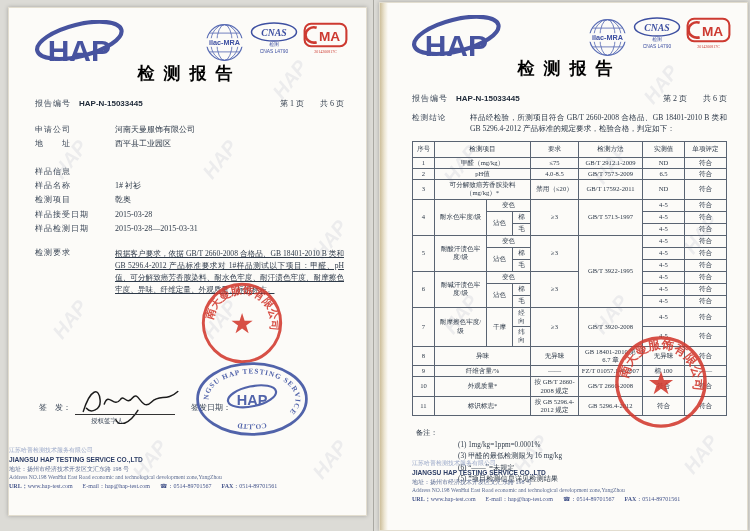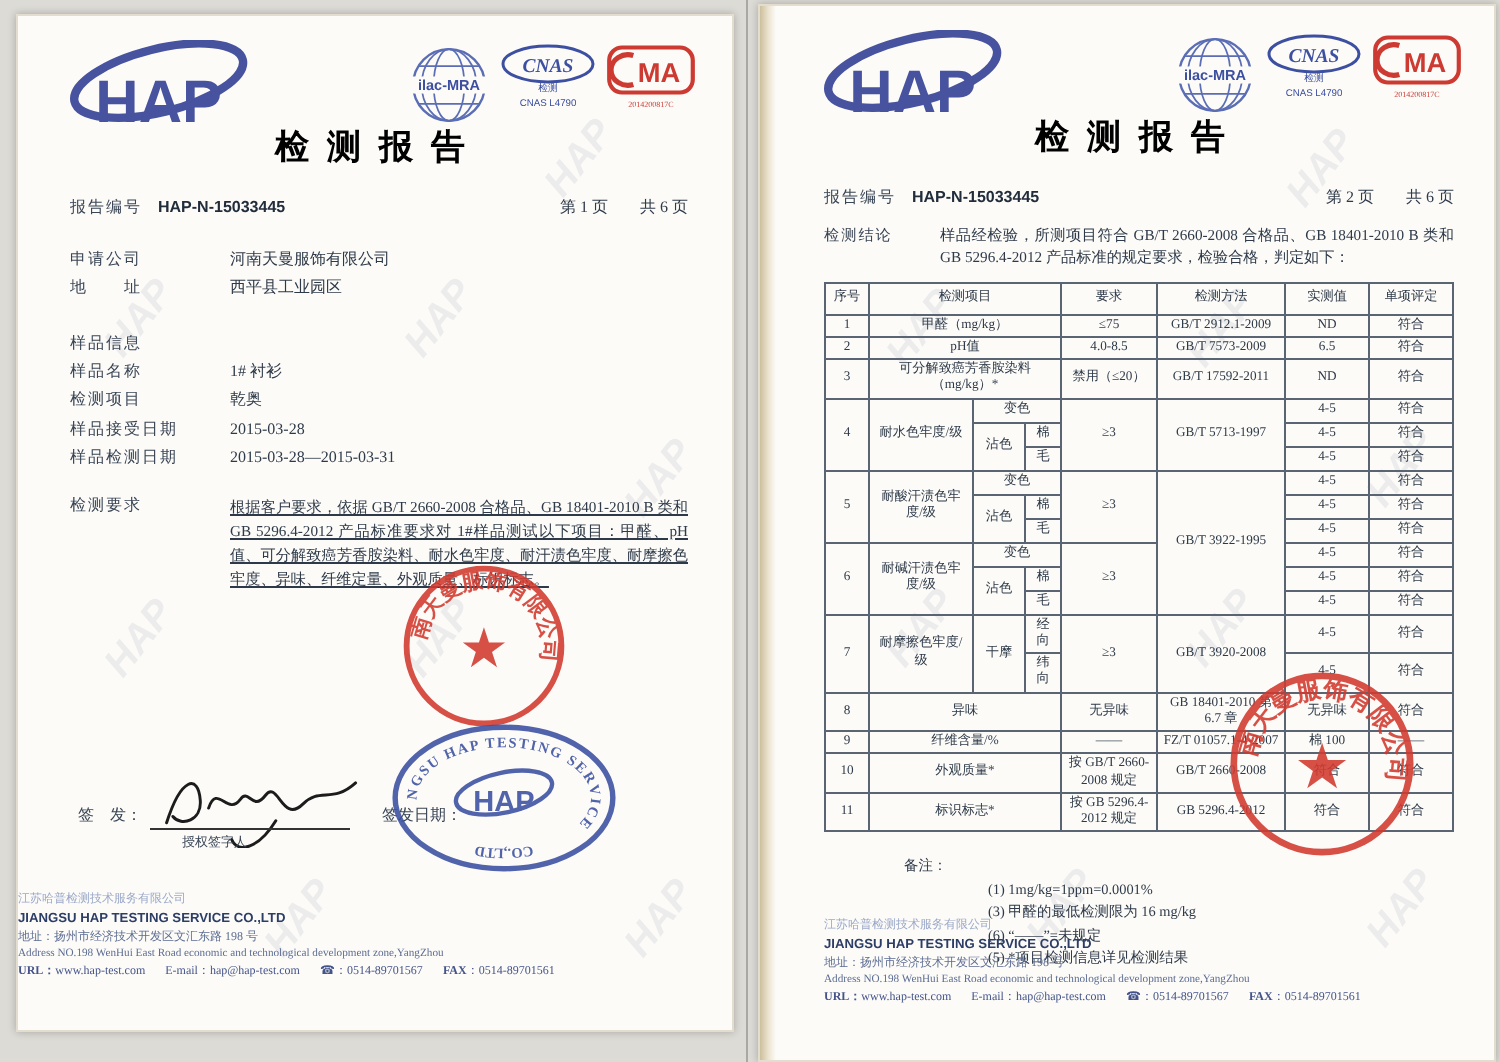--- a/index.html
+++ b/index.html
@@ -52,21 +52,21 @@
   
   .concl{display:flex;font-size:7.6px;margin-top:8px;line-height:1.5;}
   .concl .k{width:58px;flex:none;color:#3a4656;letter-spacing:1px;}
   .concl .v{text-align:justify;}
   table.rpt{border-collapse:collapse;margin:6px auto 0 auto;table-layout:fixed;width:314px;
      font-size:6.6px;color:#2e3a49;}
   table.rpt td,table.rpt th{border:0.8px solid #5a6472;padding:1px 2px;text-align:center;
      font-weight:normal;line-height:1.25;overflow:hidden;}
   table.rpt th{height:13px;}
   tr.sub td{height:9px;}
-  .notes{margin-top:12px;font-size:7.2px;line-height:1.6;margin-left:36px;}
+  .notes{margin-top:12px;font-size:7.2px;line-height:1.6;}
   .notes .nlbl{margin-left:4px;}
   .notes .nline{margin-left:46px;}
 </style>
 </head>
 <body>
 
 <div class="page" id="page1">
   <span class="wm" style="left:40px;top:140px">HAP</span>
   <span class="wm" style="left:190px;top:140px">HAP</span>
   <span class="wm" style="left:40px;top:300px">HAP</span>

